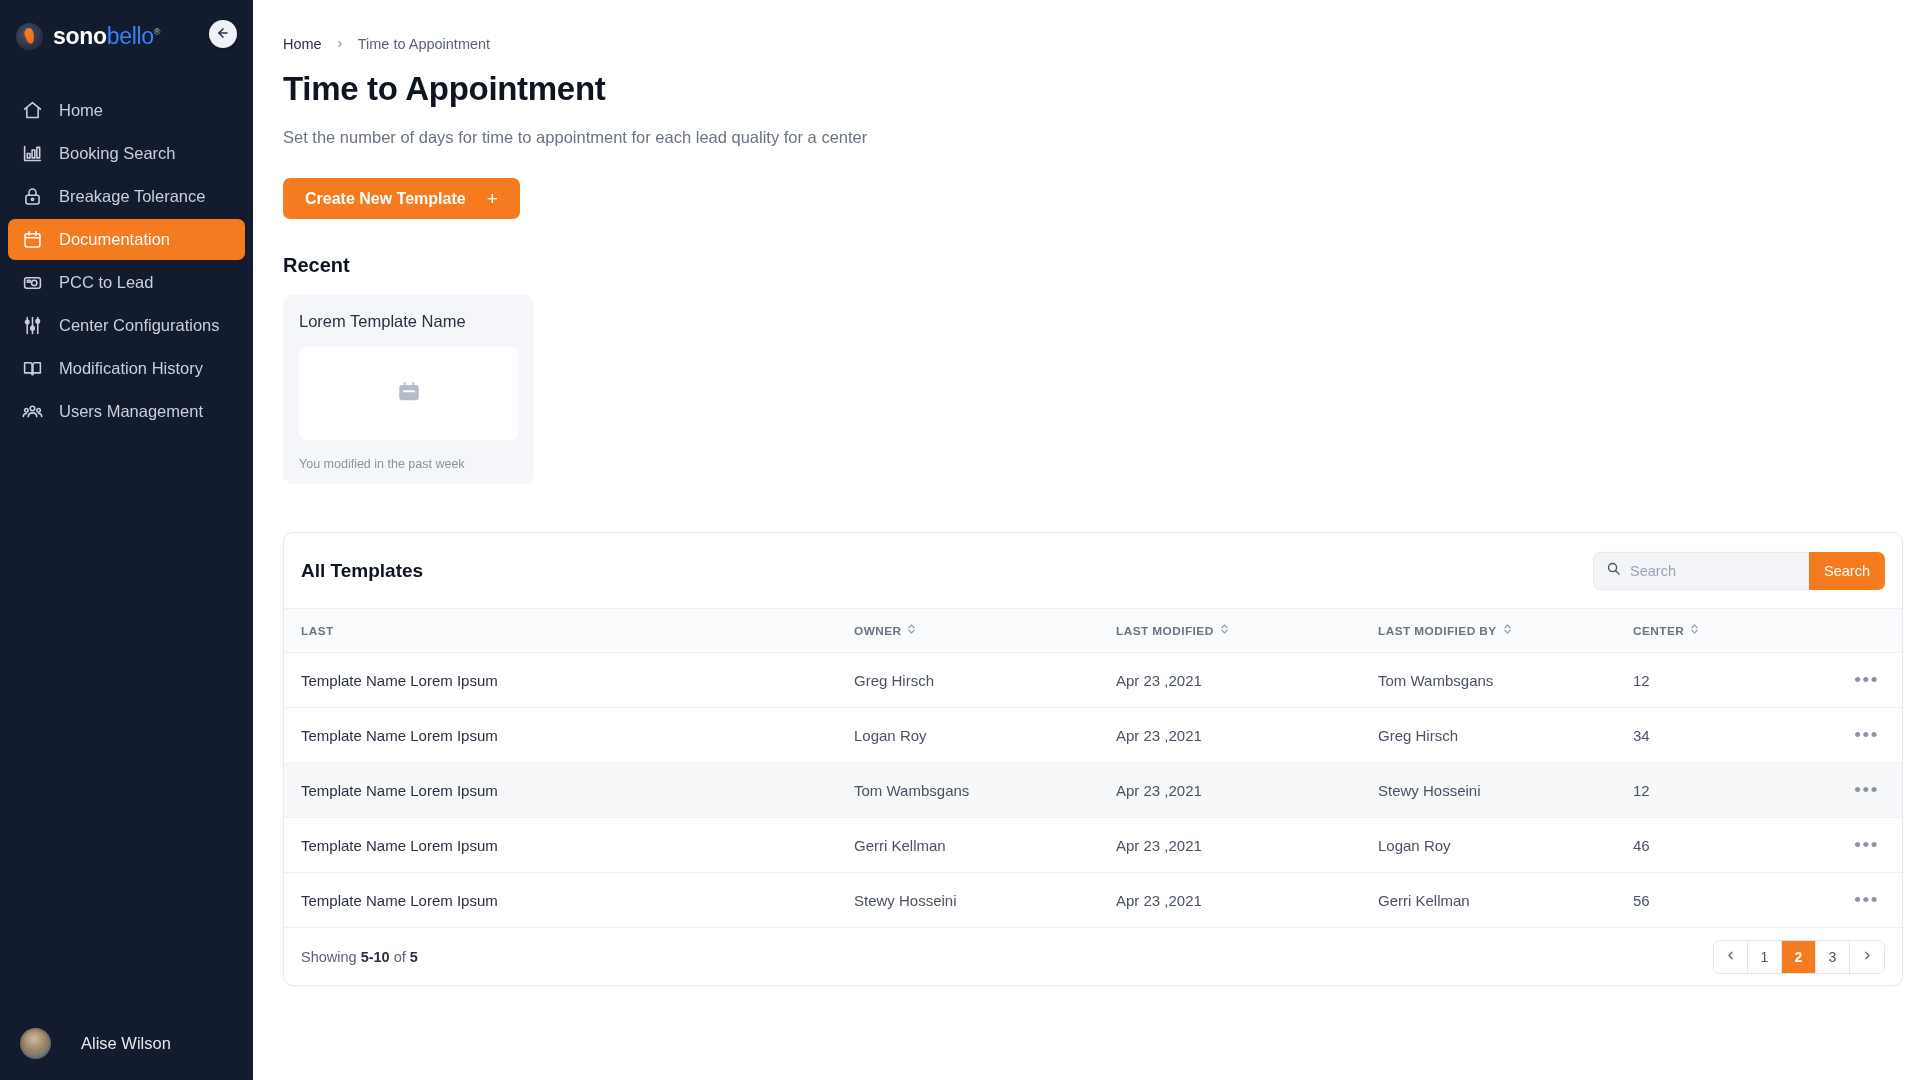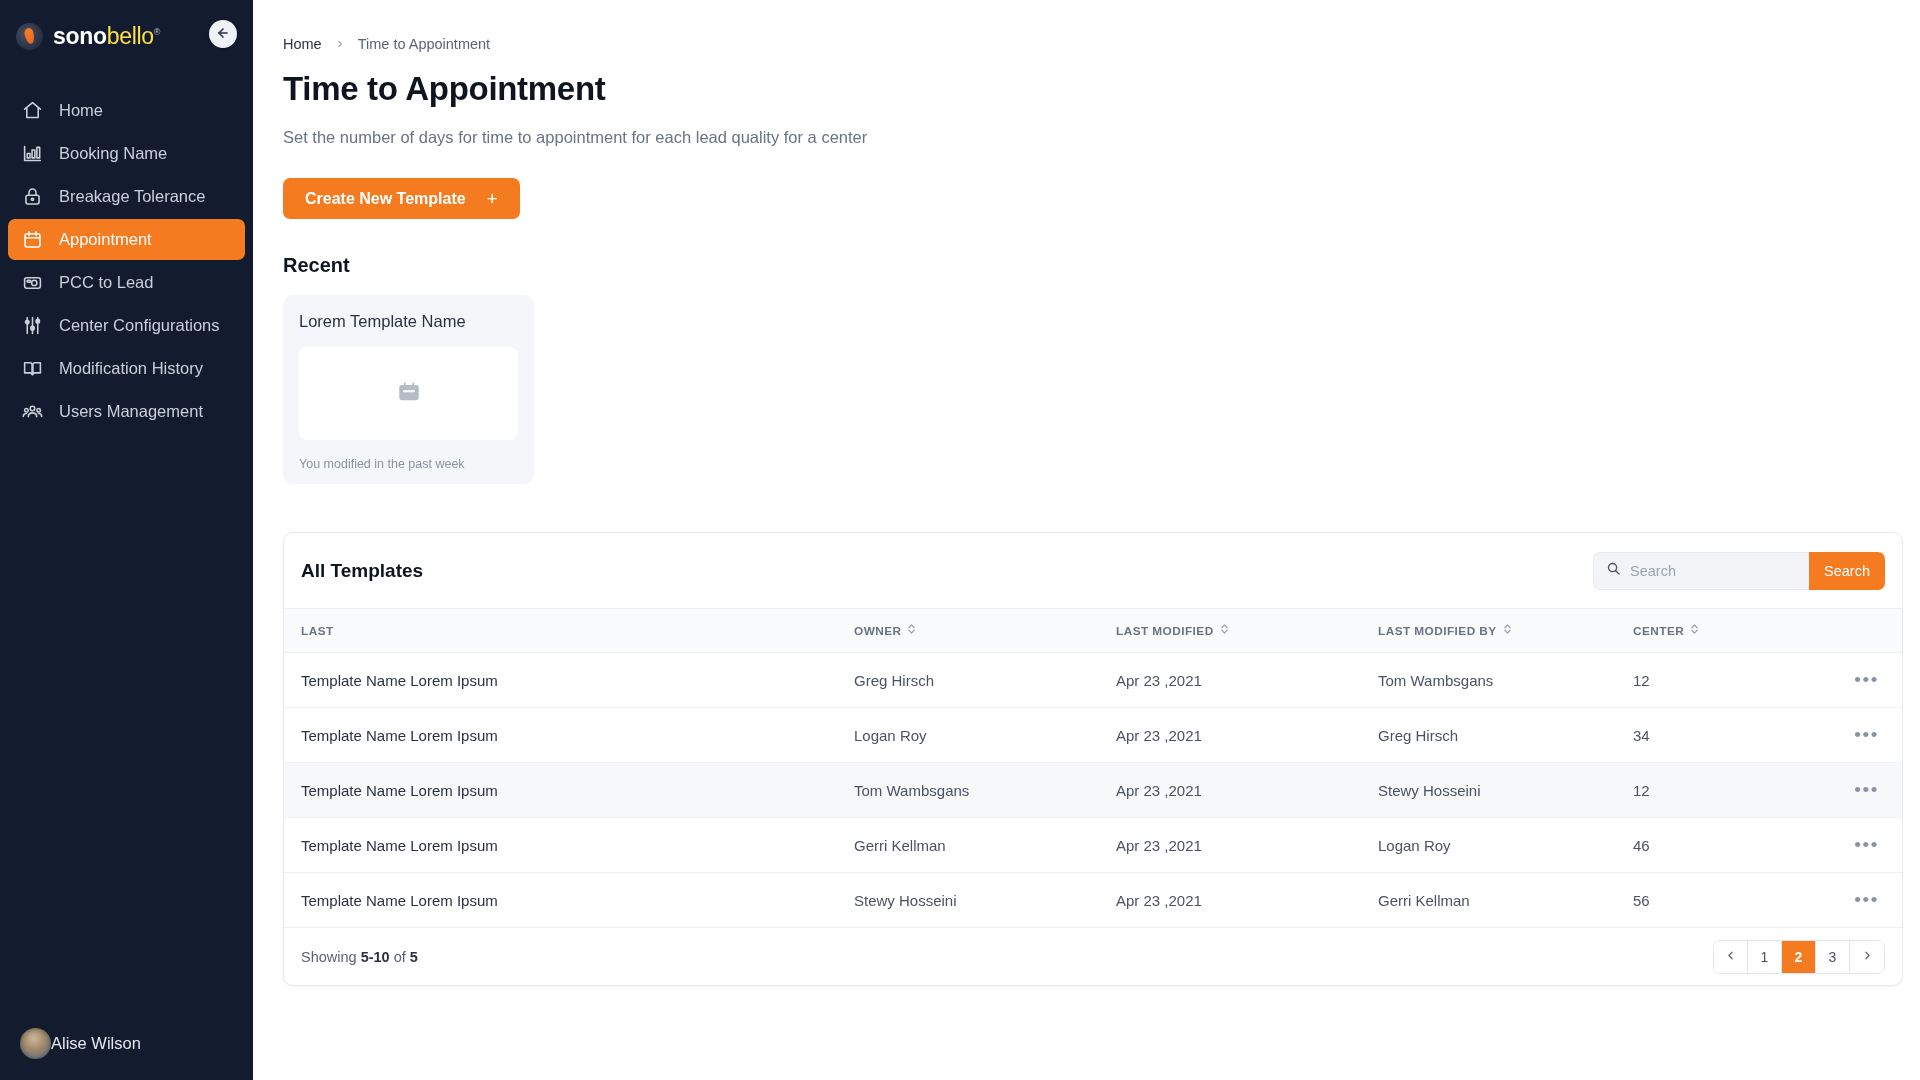--- a/index.html
+++ b/index.html
@@ -29,21 +29,21 @@
     flex-shrink: 0;
   }
   .brand-flame {
     width: 9px; height: 16px;
     background: linear-gradient(180deg, #F58220 0%, #F26522 100%);
     border-radius: 50% 50% 50% 50% / 35% 35% 65% 65%;
     transform: rotate(-12deg);
   }
   .brand-text { font-size: 23px; letter-spacing: -0.3px; line-height: 1; }
   .brand-text .b1 { color: #ffffff; font-weight: 700; }
-  .brand-text .b2 { color: #fde047; font-weight: 400; }
+  .brand-text .b2 { color: #3b82f6; font-weight: 400; }
   .brand-text .b3 { color: #B9C0CC; font-size: 9px; vertical-align: super; }
 
   .collapse-btn {
     position: absolute; right: 16px; top: 20px;
     width: 28px; height: 28px; border-radius: 50%;
     background: #EEF1F5; border: none; cursor: pointer;
     display: flex; align-items: center; justify-content: center;
     box-shadow: 0 1px 3px rgba(0,0,0,.35);
   }
 
@@ -56,21 +56,21 @@
     text-decoration: none;
   }
   .nav-item .nav-ico { width: 22px; height: 22px; display:flex; align-items:center; justify-content:center; flex-shrink: 0; }
   .nav-item.active { background: #F47B20; color: #ffffff; }
   .nav-item.active .nav-ico svg { stroke: #ffffff; }
   .nav-ico svg { stroke: #C9D0DC; }
 
   .user-block {
     position: absolute; bottom: 0; left: 0; right: 0;
     height: 74px; display: flex; align-items: center;
-    gap: 0; padding-left: 20px;
+    gap: 30px; padding-left: 20px;
   }
   .avatar {
     width: 31px; height: 31px; border-radius: 50%;
     background: radial-gradient(circle at 45% 35%, #cdb79a 0%, #9d8567 45%, #6c7a85 80%, #44505c 100%);
     box-shadow: inset 0 0 5px rgba(0,0,0,.4);
     flex-shrink: 0;
   }
   .user-name { color: #E3E7EE; font-size: 16.5px; }
 
   
@@ -225,21 +225,21 @@
 
       <a class="nav-item">
         <span class="nav-ico">
           <svg width="21" height="21" viewBox="0 0 24 24" fill="none" stroke-width="1.8" stroke-linecap="round" stroke-linejoin="round">
               <path d="M3 4v16h18"></path>
               <rect x="6" y="12" width="3.2" height="5"></rect>
               <rect x="11.5" y="8" width="3.2" height="9"></rect>
               <rect x="17" y="5" width="3.2" height="12"></rect>
             </svg>
         </span>
-        <span>Booking Name</span>
+        <span>Booking Search</span>
       </a>
 
       <a class="nav-item">
         <span class="nav-ico">
           <svg width="21" height="21" viewBox="0 0 24 24" fill="none" stroke-width="1.8" stroke-linecap="round" stroke-linejoin="round">
               <rect x="4.5" y="10.5" width="15" height="10" rx="2.2"></rect>
               <path d="M8 10.5V7.5a4 4 0 0 1 8 0v3"></path>
               <circle cx="12" cy="15.2" r="1.3"></circle>
             </svg>
         </span>
@@ -248,21 +248,21 @@
 
       <a class="nav-item active">
         <span class="nav-ico">
           <svg width="21" height="21" viewBox="0 0 24 24" fill="none" stroke="#fff" stroke-width="1.8" stroke-linecap="round" stroke-linejoin="round">
               <rect x="3.5" y="5.5" width="17" height="15" rx="2.4"></rect>
               <line x1="3.5" y1="10" x2="20.5" y2="10"></line>
               <line x1="8" y1="3.2" x2="8" y2="7"></line>
               <line x1="16" y1="3.2" x2="16" y2="7"></line>
             </svg>
         </span>
-        <span>Appointment</span>
+        <span>Documentation</span>
       </a>
 
       <a class="nav-item">
         <span class="nav-ico">
           <svg width="21" height="21" viewBox="0 0 24 24" fill="none" stroke-width="1.8" stroke-linecap="round" stroke-linejoin="round">
               <rect x="3" y="6.5" width="18" height="12" rx="2.4"></rect>
               <circle cx="14" cy="12.5" r="3"></circle>
               <rect x="6" y="9.5" width="3.5" height="2.2" rx="0.6"></rect>
             </svg>
         </span>

